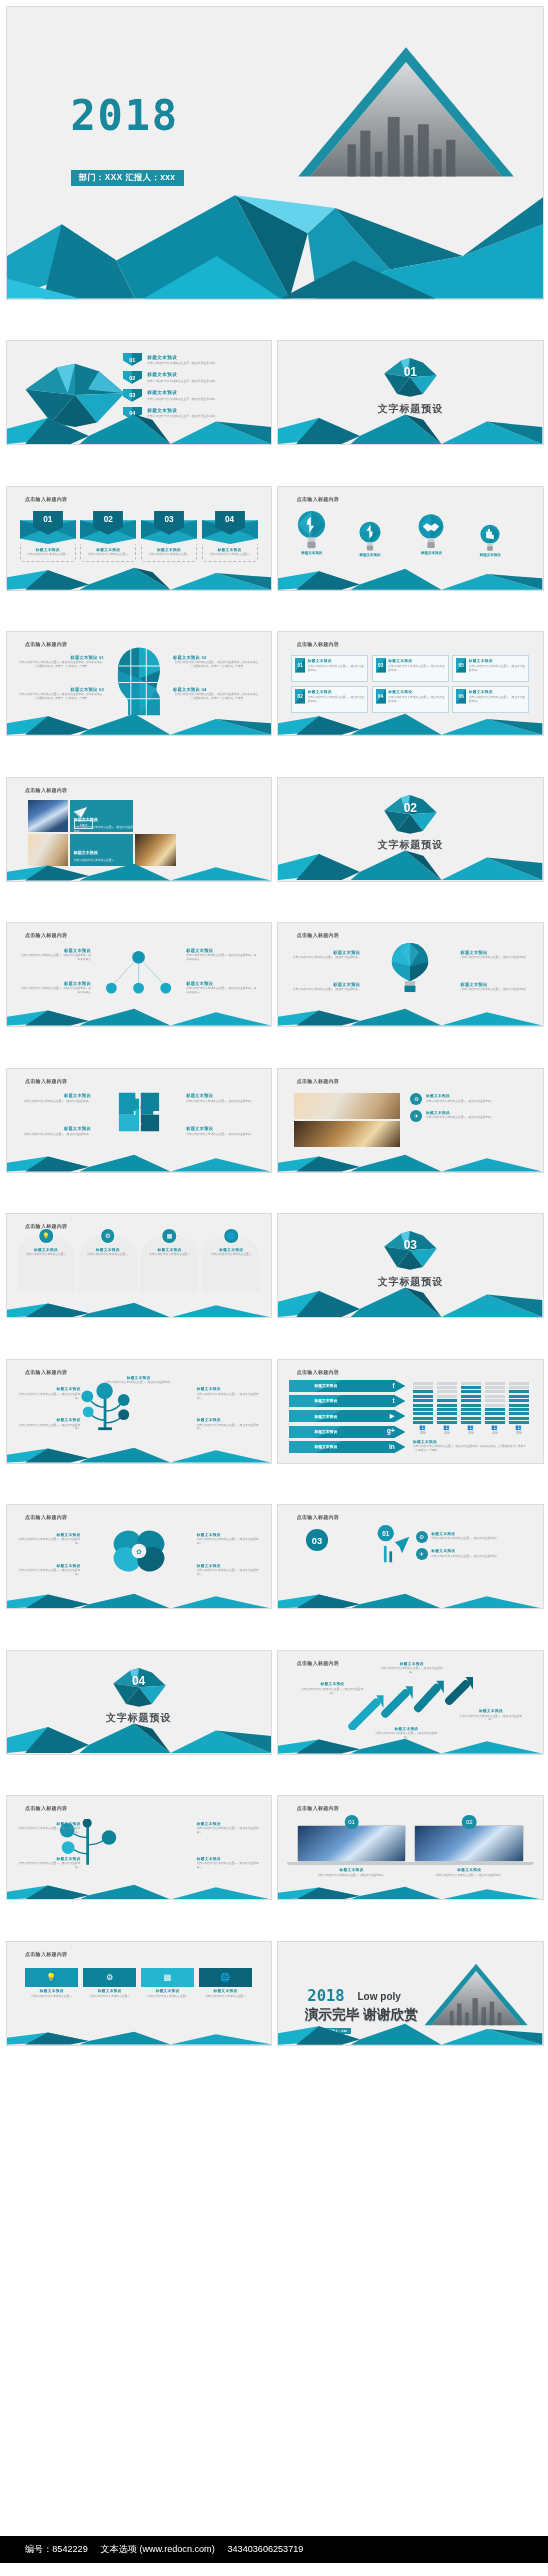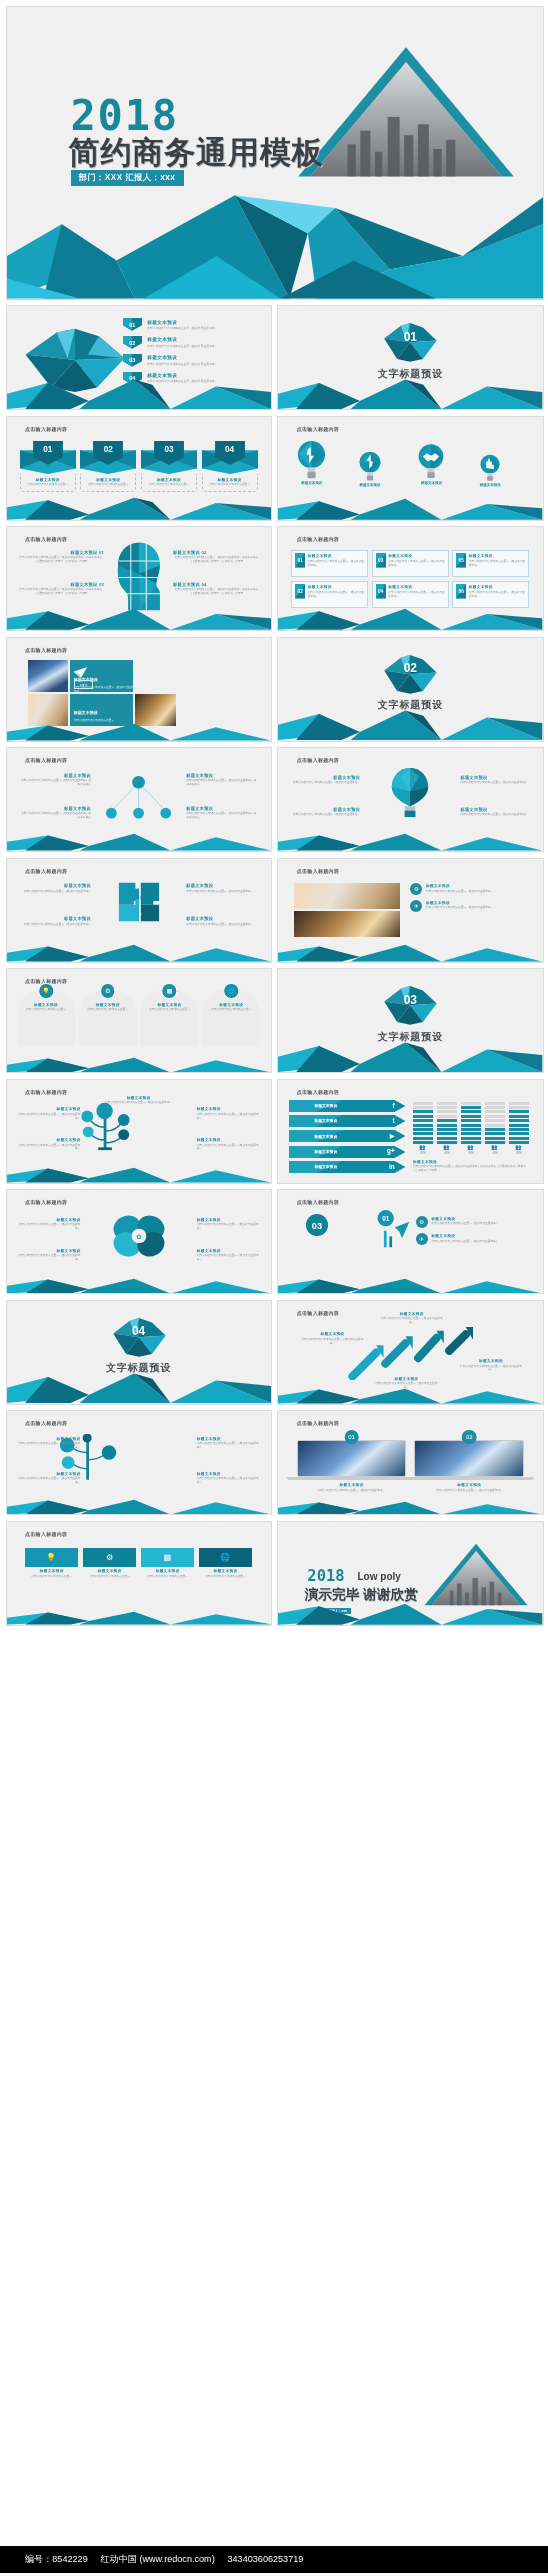--- a/index.html
+++ b/index.html
@@ -14,21 +14,21 @@
   }
   
   .sheet { width:549px; padding:5.5px 5.5px 0 5.5px; }
   .row { display:flex; gap:5.5px; margin-bottom:5.5px; }
   .slide {
     position:relative; overflow:hidden;
     background:#f0f0f0;
     border:0.9px solid #dcdcdc;
   }
   .slide.wide { width:538px; height:294px; }
-  .slide.half { width:284px; height:105px; }
+  .slide.half { width:284px; height:105px;margin-top:35px; }
 
   
   .poly-band { position:absolute; left:0; bottom:0; width:100%; height:34%; }
   .poly-band svg, .poly-top svg, .cover-art svg { display:block; width:100%; height:100%; }
 
   .hdr {
     position:absolute; left:7%; top:9%;
     font-size:5px; color:#55585c; font-weight:bold; letter-spacing:0.3px;
     white-space:nowrap;
   }
@@ -242,21 +242,21 @@
   .lap .scr { height:37px; border:1.8px solid #c8cccf; border-radius:1.8px;
               background:linear-gradient(140deg,#1c3c66,#6f9fd3 45%,#d7e7f6 60%,#22486f); }
   .lap .base { height:2.7px; background:#c8cccf; border-radius:0 0 3.7px 3.7px; width:118%; margin-left:-9%; }
   .lap .badge { position:absolute; left:50%; top:-10px; transform:translateX(-50%);
                 width:14.6px; height:14.6px; border-radius:50%; background:#1b8ea3; color:#fff;
                 display:flex; align-items:center; justify-content:center; font-size:6px; }
   .lap .cap { text-align:center; margin-top:2.7px; }
 
   
   .footer {
-    position:absolute; left:0; bottom:3px; width:549px; height:27.4px; background:#000;
+    position:absolute; left:0; bottom:13px; width:549px; height:27.4px; background:#000;
     display:flex; align-items:center; padding-left:25px; gap:12.8px;
   }
   .footer span { color:#fff; font-size:9.1px; }
 </style>
 </head>
 <body>
 
 <div id="page">
 
  <div class="sheet">
@@ -279,21 +279,20 @@
                 <rect x="130" y="120" width="13" height="65"></rect>
             <rect x="148" y="140" width="10" height="45"></rect>
                 <rect x="163" y="128" width="12" height="57"></rect>
             <rect x="180" y="155" width="9" height="30"></rect>
                 <rect x="194" y="145" width="10" height="40"></rect>
           </g>
           <path d="M150,44 L268,185 L255,185 L150,60 L45,185 L32,185 Z" fill="#1c8fa4"></path>
         </svg>
       </div>
       <div class="cover-year">2018</div>
-      <div class="cover-title">简约商务通用模板</div>
       <div class="cover-sub">部门：XXX  汇报人：xxx</div>
       <div class="poly-band" style="height:44%">
         <svg viewBox="0 0 588 142" preserveAspectRatio="none">
           <polygon points="0,142 0,95 60,60 120,100" fill="#18a2bd"></polygon>
           <polygon points="60,60 120,100 140,142 40,142" fill="#0d7b93"></polygon>
           <polygon points="120,100 250,28 310,142 140,142" fill="#0e8ba4"></polygon>
           <polygon points="250,28 330,70 310,142" fill="#0a6478"></polygon>
           <polygon points="250,28 330,70 360,42" fill="#66d3ec"></polygon>
           <polygon points="330,70 360,42 420,110 340,142" fill="#1598b4"></polygon>
           <polygon points="360,42 500,95 420,110" fill="#0b7288"></polygon>
@@ -1455,18 +1454,18 @@
           <polygon points="230,8 291,26 291,13" fill="#0d7c93"></polygon>
         </svg>
       </div>
     </div>
   </div>
 
  </div>
 
  <div class="footer">
    <span>编号：8542229</span>
-   <span>红动中国 (www.redocn.com)</span>
+   <span>文本选项 (www.redocn.com)</span>
    <span>343403606253719</span>
  </div>
 
 </div>
 
 
 </body></html>

